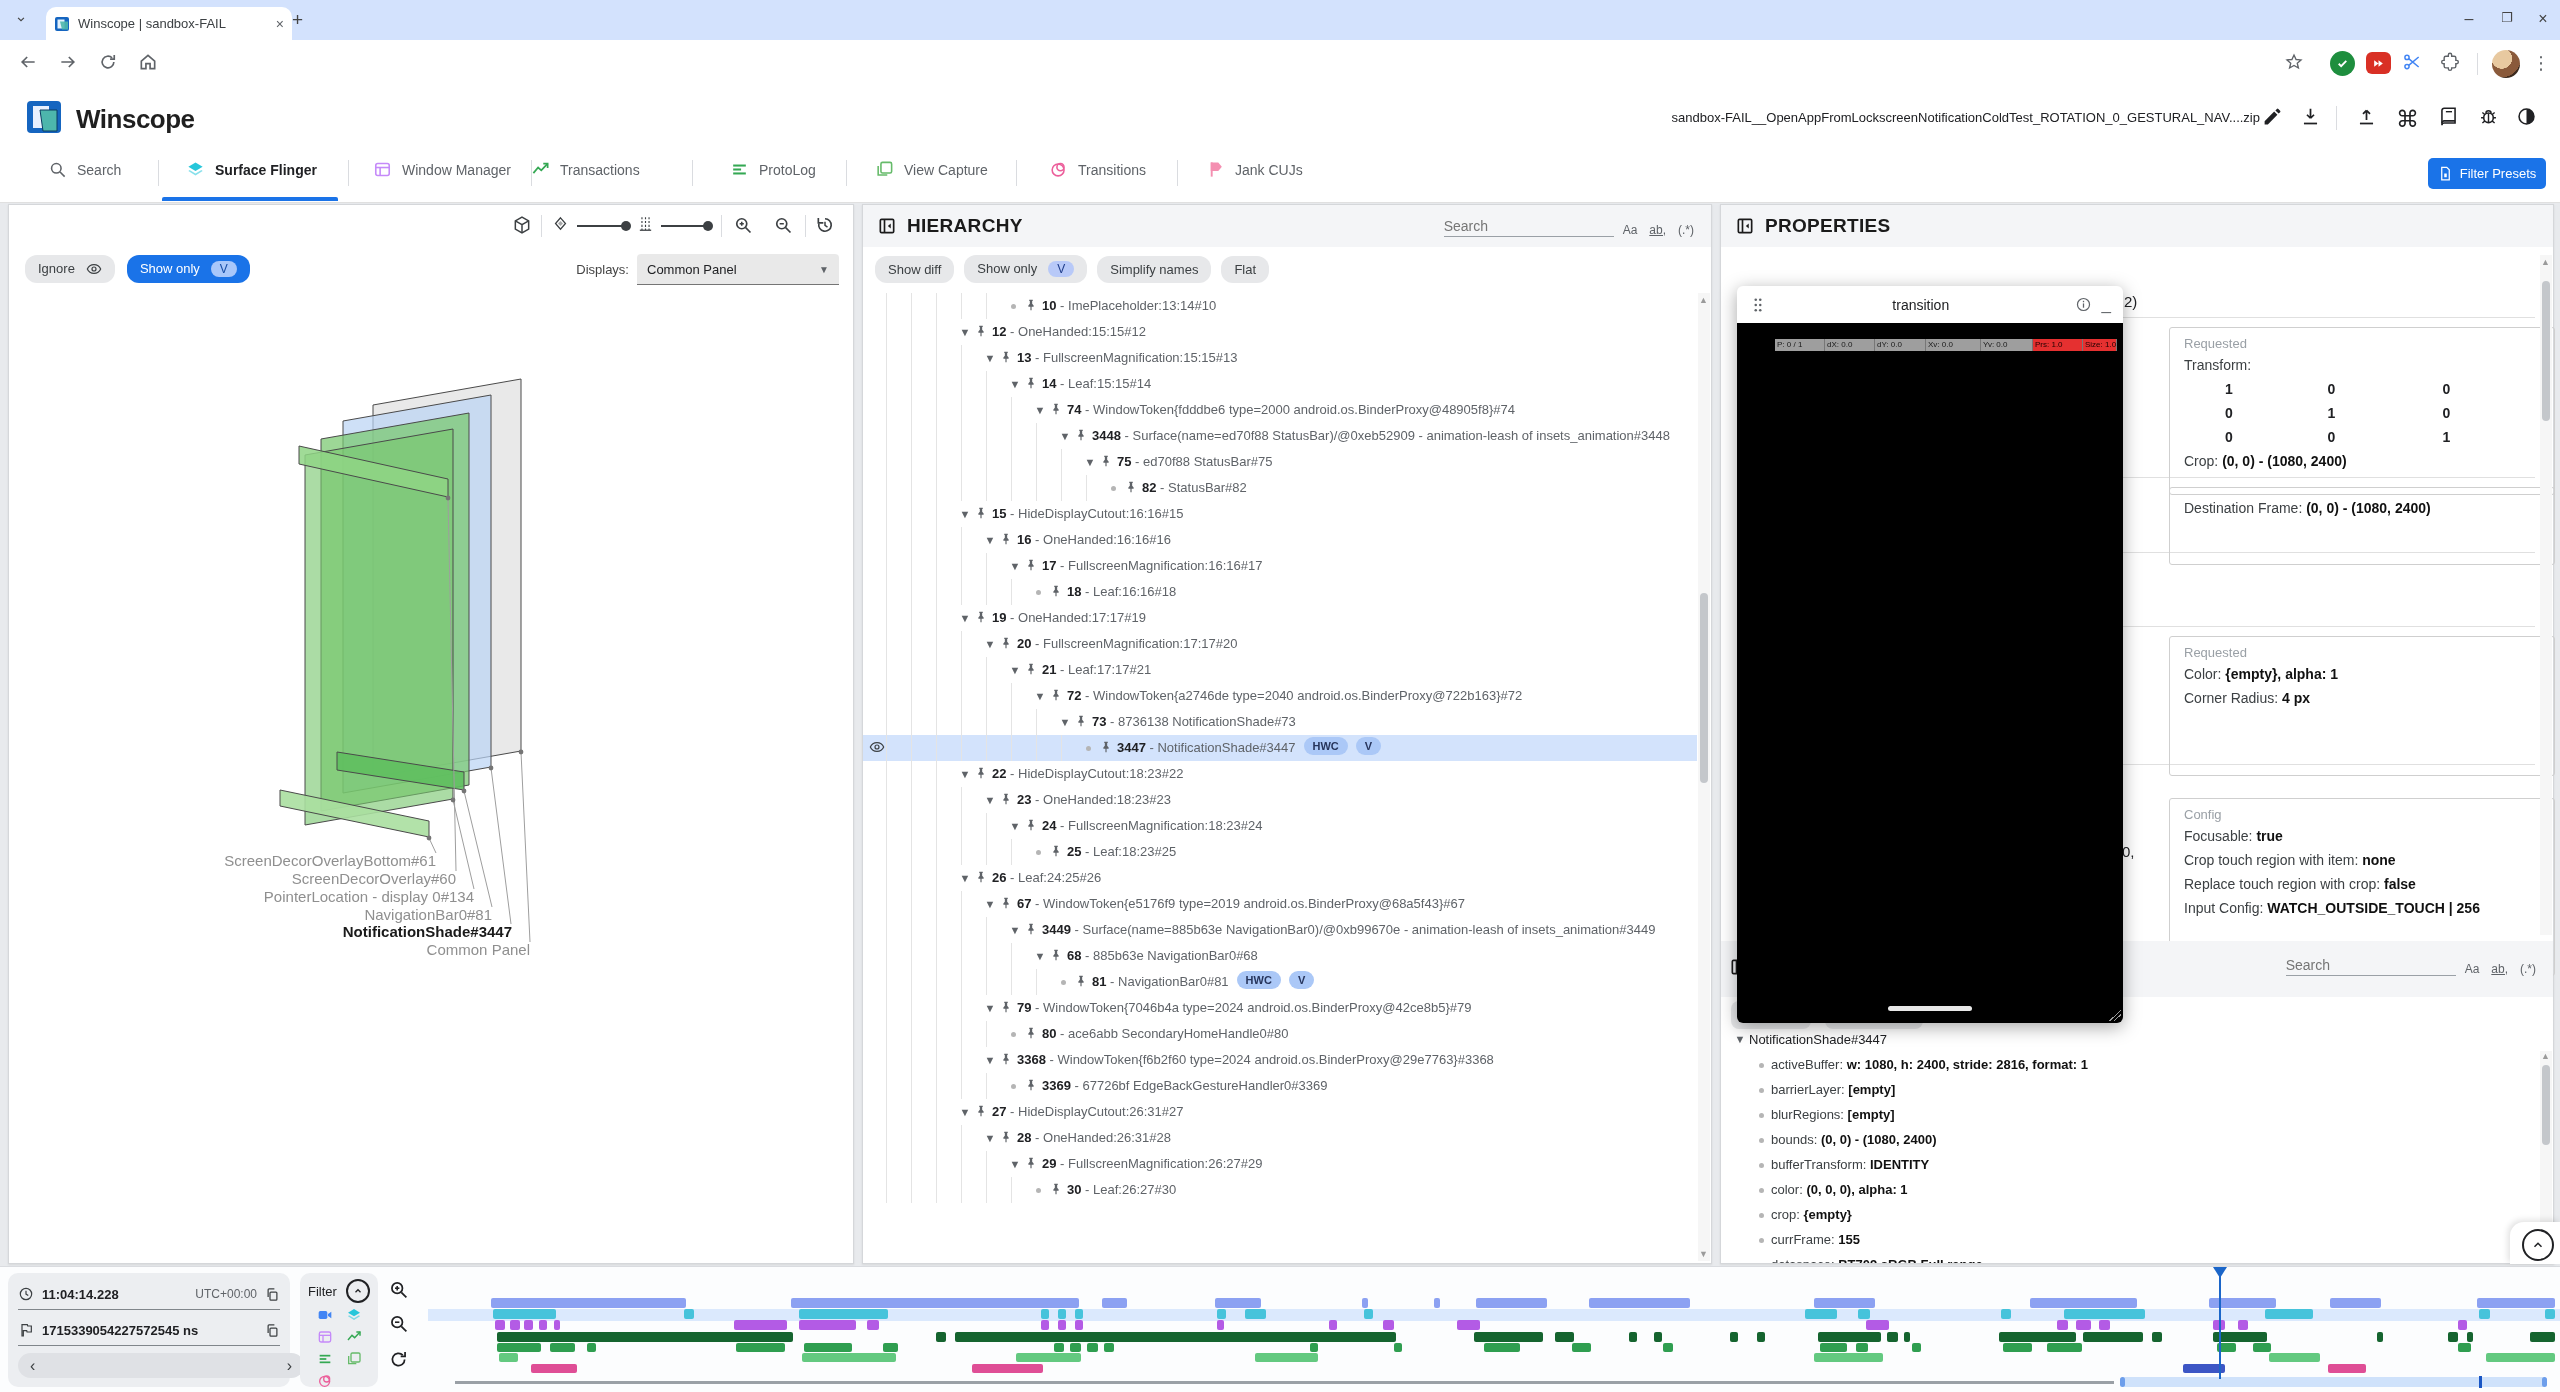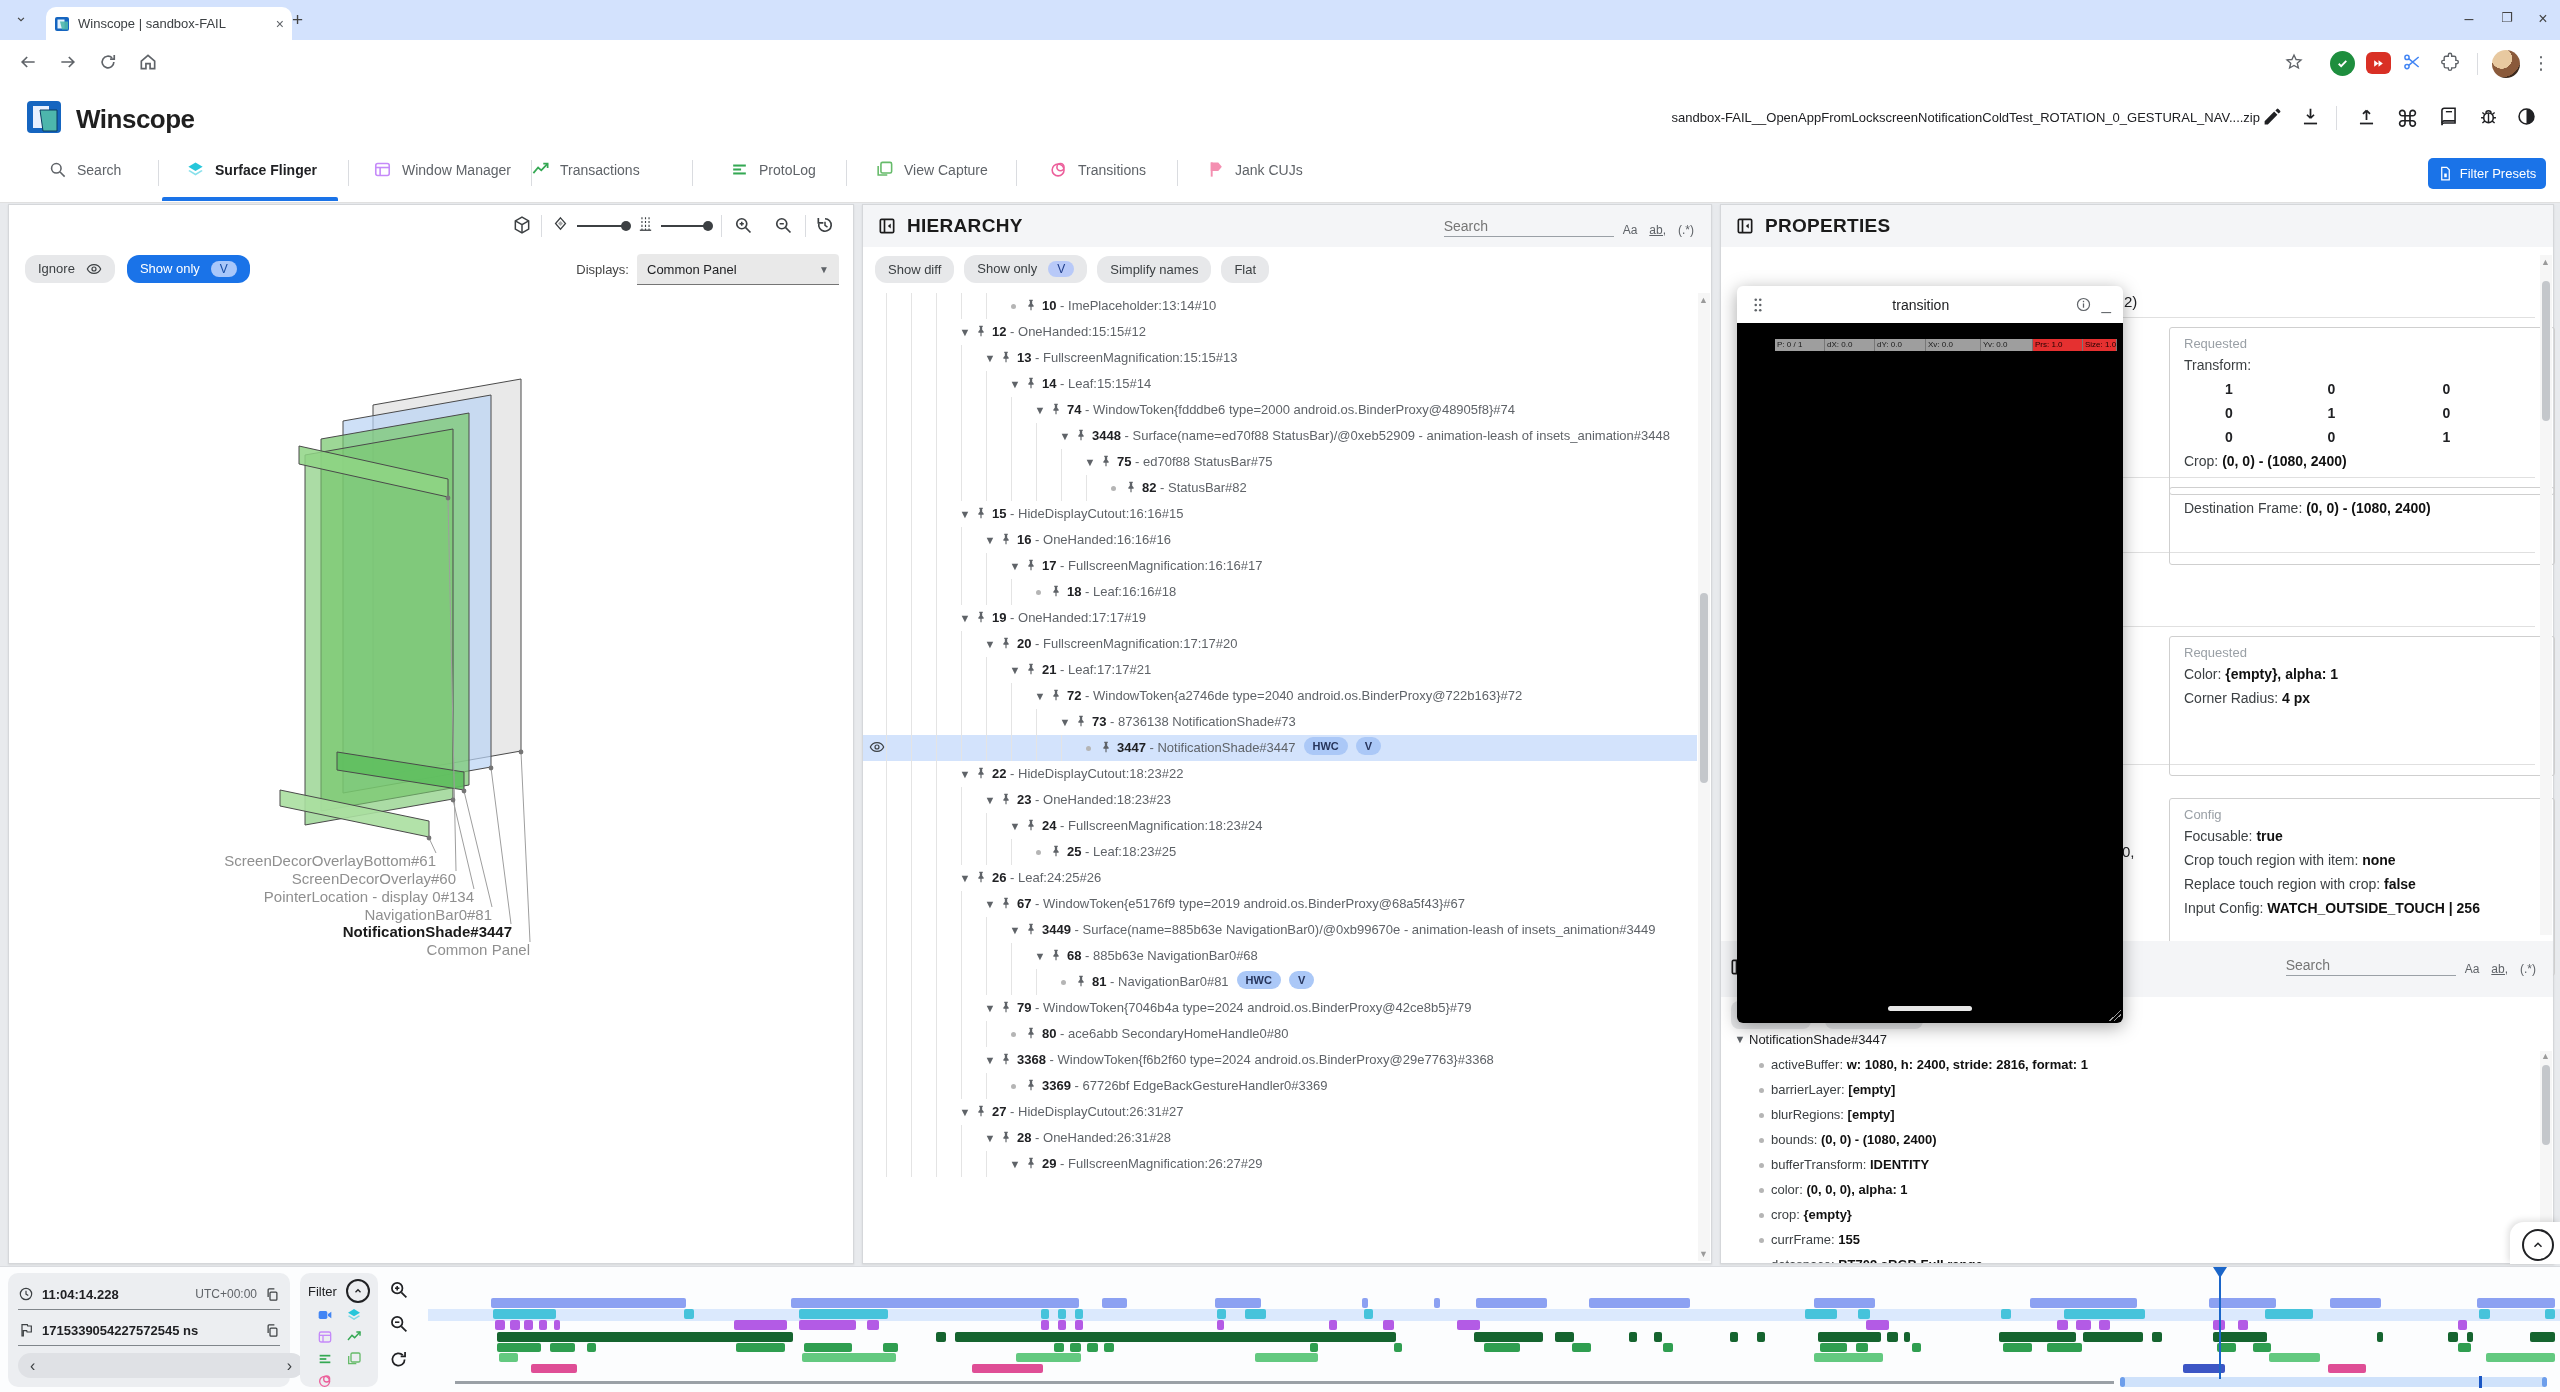--- a/index.html
+++ b/index.html
@@ -1008,20 +1008,36 @@
         <span class="guide" style="left:123px"></span>
         <span style="flex:none;width:143px"></span>
         <span class="arrow">▼</span>
         <span class="pin i">
           <svg viewBox="0 0 24 24">
             <path d="M15 3v2h-1v5l2.5 3v2H13v6h-2v-6H7.5v-2L10 10V5H9V3z" fill="currentColor"></path>
           </svg>
         </span>
         <span class="rlabel"><span class="rid">29</span> - FullscreenMagnification:26:27#29</span>
       </div>
+      <div class="trow">
+        <span class="guide" style="left:23px"></span>
+        <span class="guide" style="left:48px"></span>
+        <span class="guide" style="left:73px"></span>
+        <span class="guide" style="left:98px"></span>
+        <span class="guide" style="left:123px"></span>
+        <span class="guide" style="left:148px"></span>
+        <span style="flex:none;width:168px"></span>
+        <span class="bullet"></span>
+        <span class="pin i">
+          <svg viewBox="0 0 24 24">
+            <path d="M15 3v2h-1v5l2.5 3v2H13v6h-2v-6H7.5v-2L10 10V5H9V3z" fill="currentColor"></path>
+          </svg>
+        </span>
+        <span class="rlabel"><span class="rid">30</span> - Leaf:26:27#30</span>
+      </div>
     </div>
   <div class="sbar" style="right:1px;top:88px;bottom:2px">
     <span class="sarrow" style="top:2px">▲</span>
     <div class="thumb" style="top:300px;height:190px"></div>
     <span class="sarrow" style="bottom:2px">▼</span>
   </div>
 </div>
 
 <div id="properties" class="panel">
   <div class="phead">

